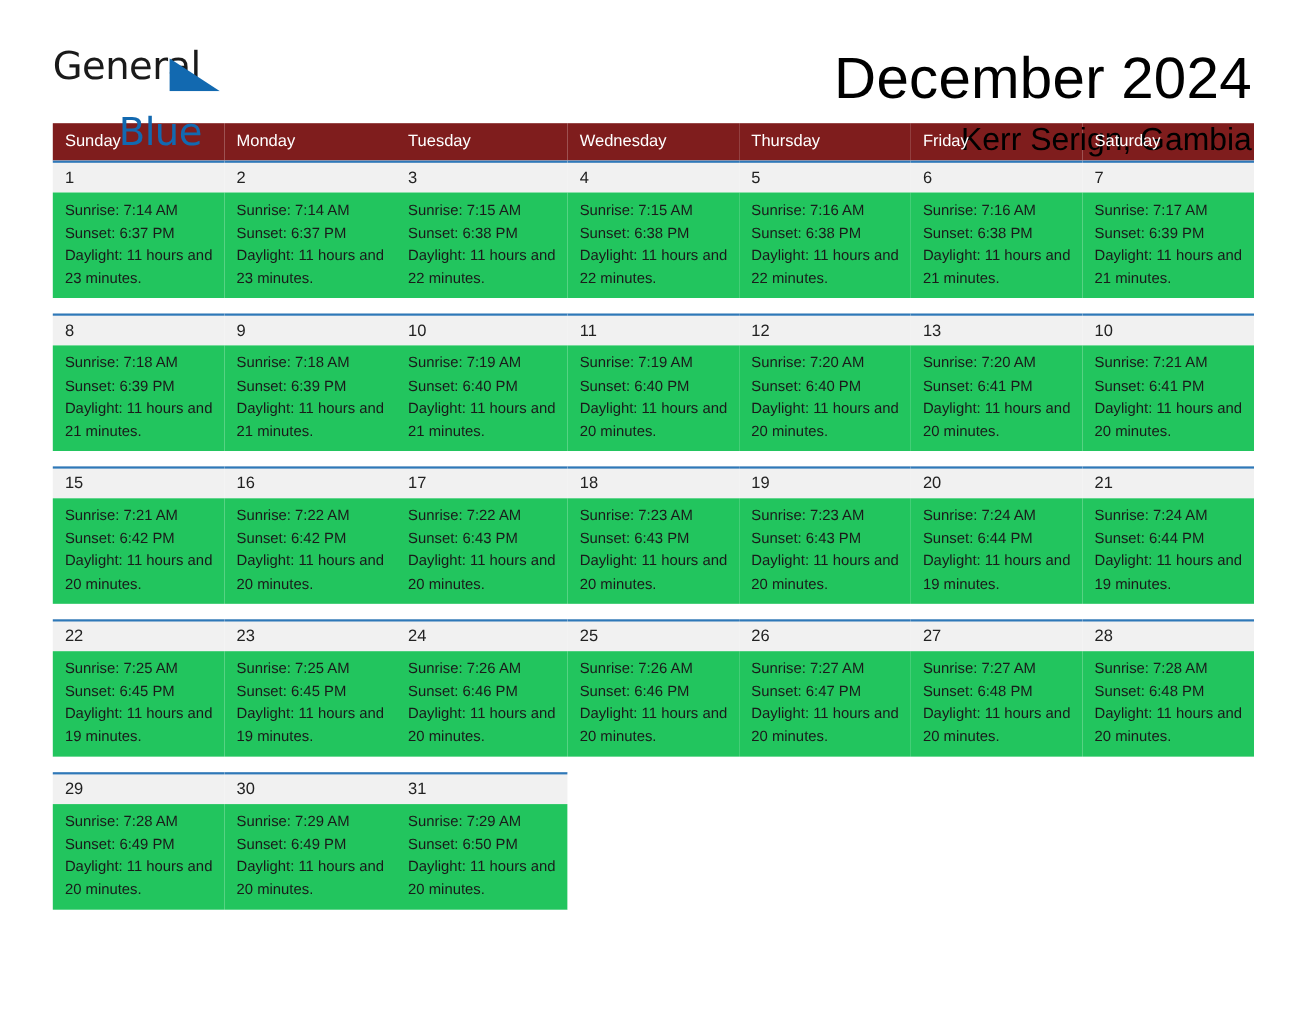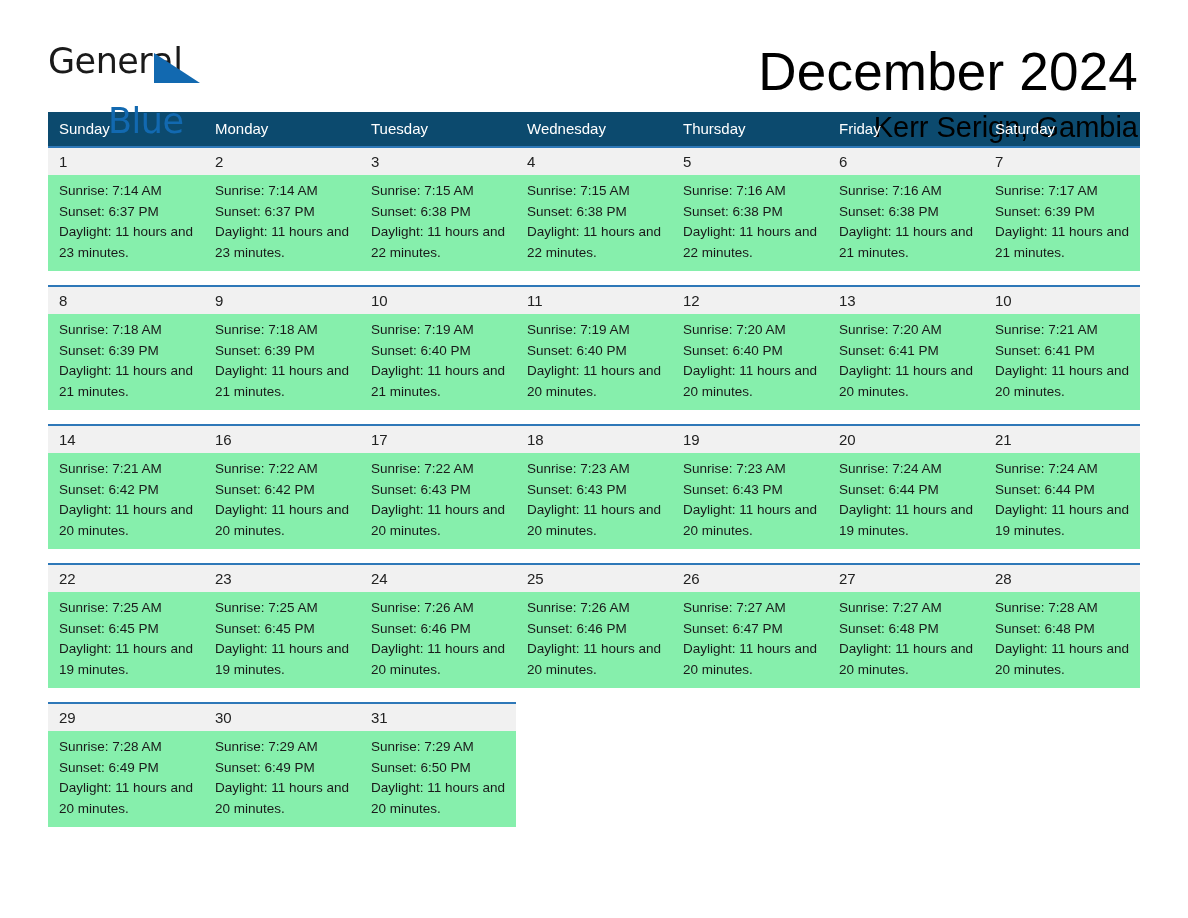--- a/index.html
+++ b/index.html
@@ -80,21 +80,21 @@
   }
 
   
   .calendar {
     width: 1092px;
     border-collapse: separate;
     border-spacing: 0;
     table-layout: fixed;
   }
   .calendar th {
-    background: #0c4a6e;
+    background: #7f1d1d;
     color: #ffffff;
     font-size: 15px;
     font-weight: 400;
     text-align: left;
     padding: 8px 0 9px 11px;
     height: 33px;
     vertical-align: middle;
   }
   .week-spacer td {
     height: 14px;
@@ -109,21 +109,21 @@
     color: #222;
     padding: 5px 0 5px 11px;
     height: 26px;
     vertical-align: middle;
   }
   .daynum-row td.empty {
     background: #ffffff;
     border-top: none;
   }
   .info-row td {
-    background: #86efac;
+    background: #22c55e;
     vertical-align: top;
     padding: 6px 10px 4px 11px;
     height: 96px;
     font-size: 13.5px;
     line-height: 1.52;
     color: #1a1a1a;
   }
   .info-row td.empty { background: #ffffff; }
   .info-line { white-space: nowrap; }
   .info-wrap { white-space: normal; }
@@ -257,21 +257,21 @@
           <td>
             <div class="info-line">Sunrise: 7:21 AM</div>
             <div class="info-line">Sunset: 6:41 PM</div>
             <div class="info-wrap">Daylight: 11 hours and 20 minutes.</div>
           </td>
         </tr>
         <tr class="week-spacer">
           <td colspan="7"></td>
         </tr>
         <tr class="daynum-row">
-          <td>14</td>
+          <td>15</td>
           <td>16</td>
           <td>17</td>
           <td>18</td>
           <td>19</td>
           <td>20</td>
           <td>21</td>
         </tr>
         <tr class="info-row">
           <td>
             <div class="info-line">Sunrise: 7:21 AM</div>

